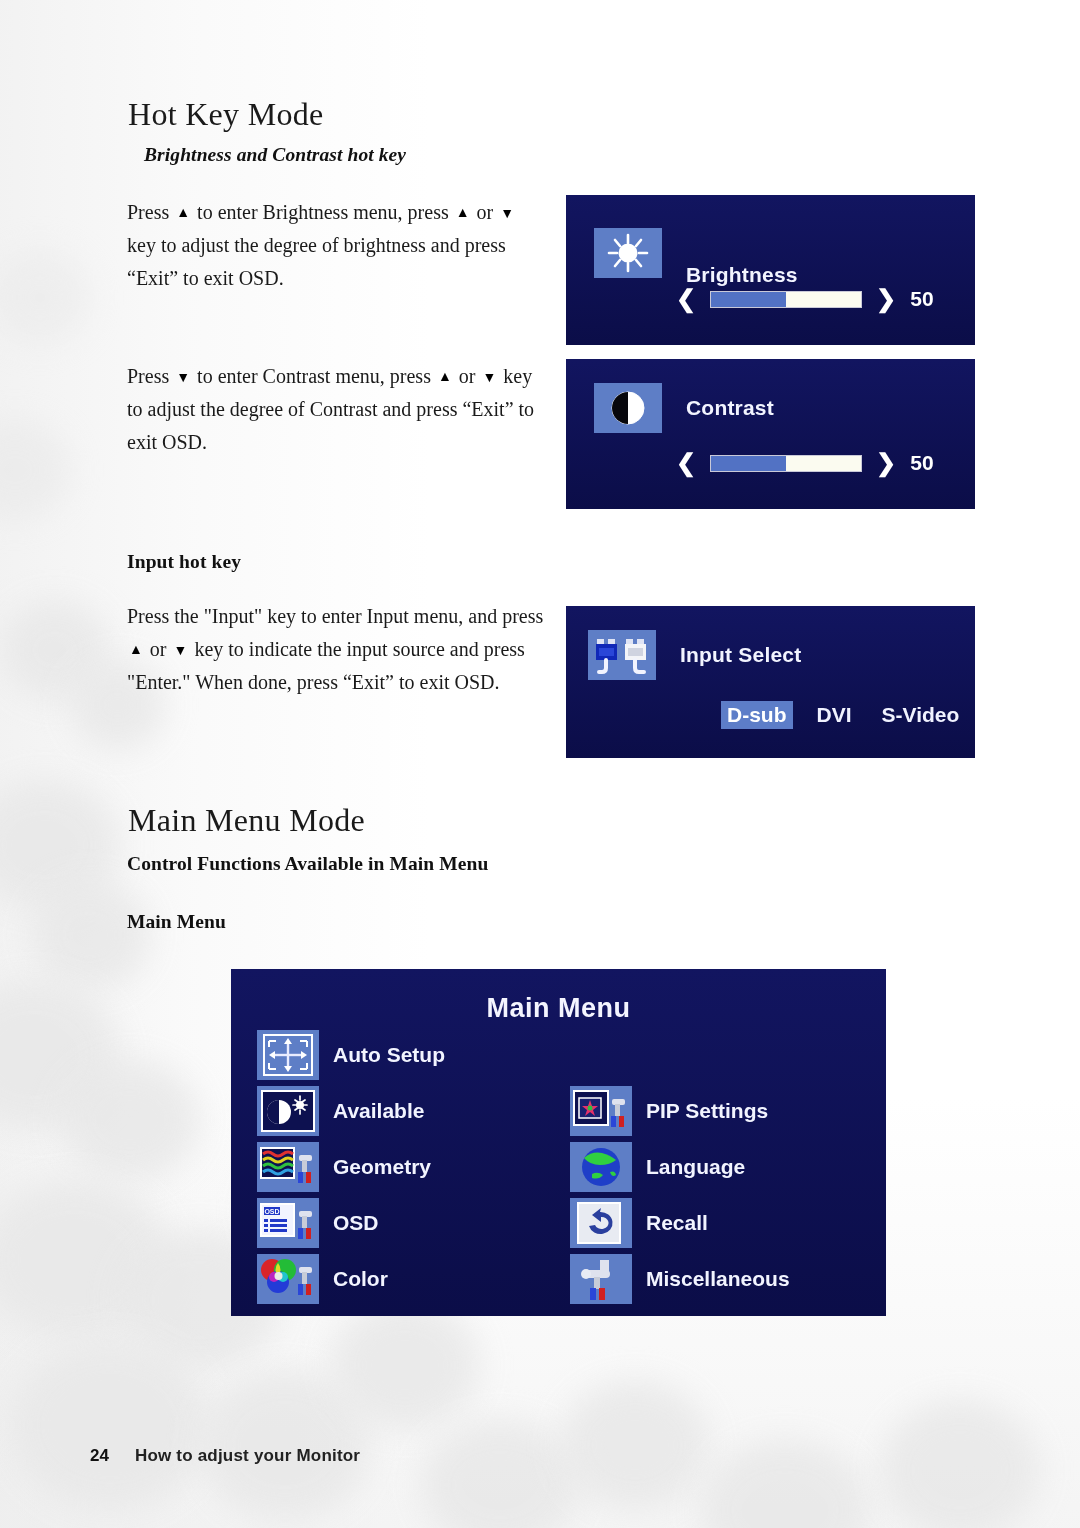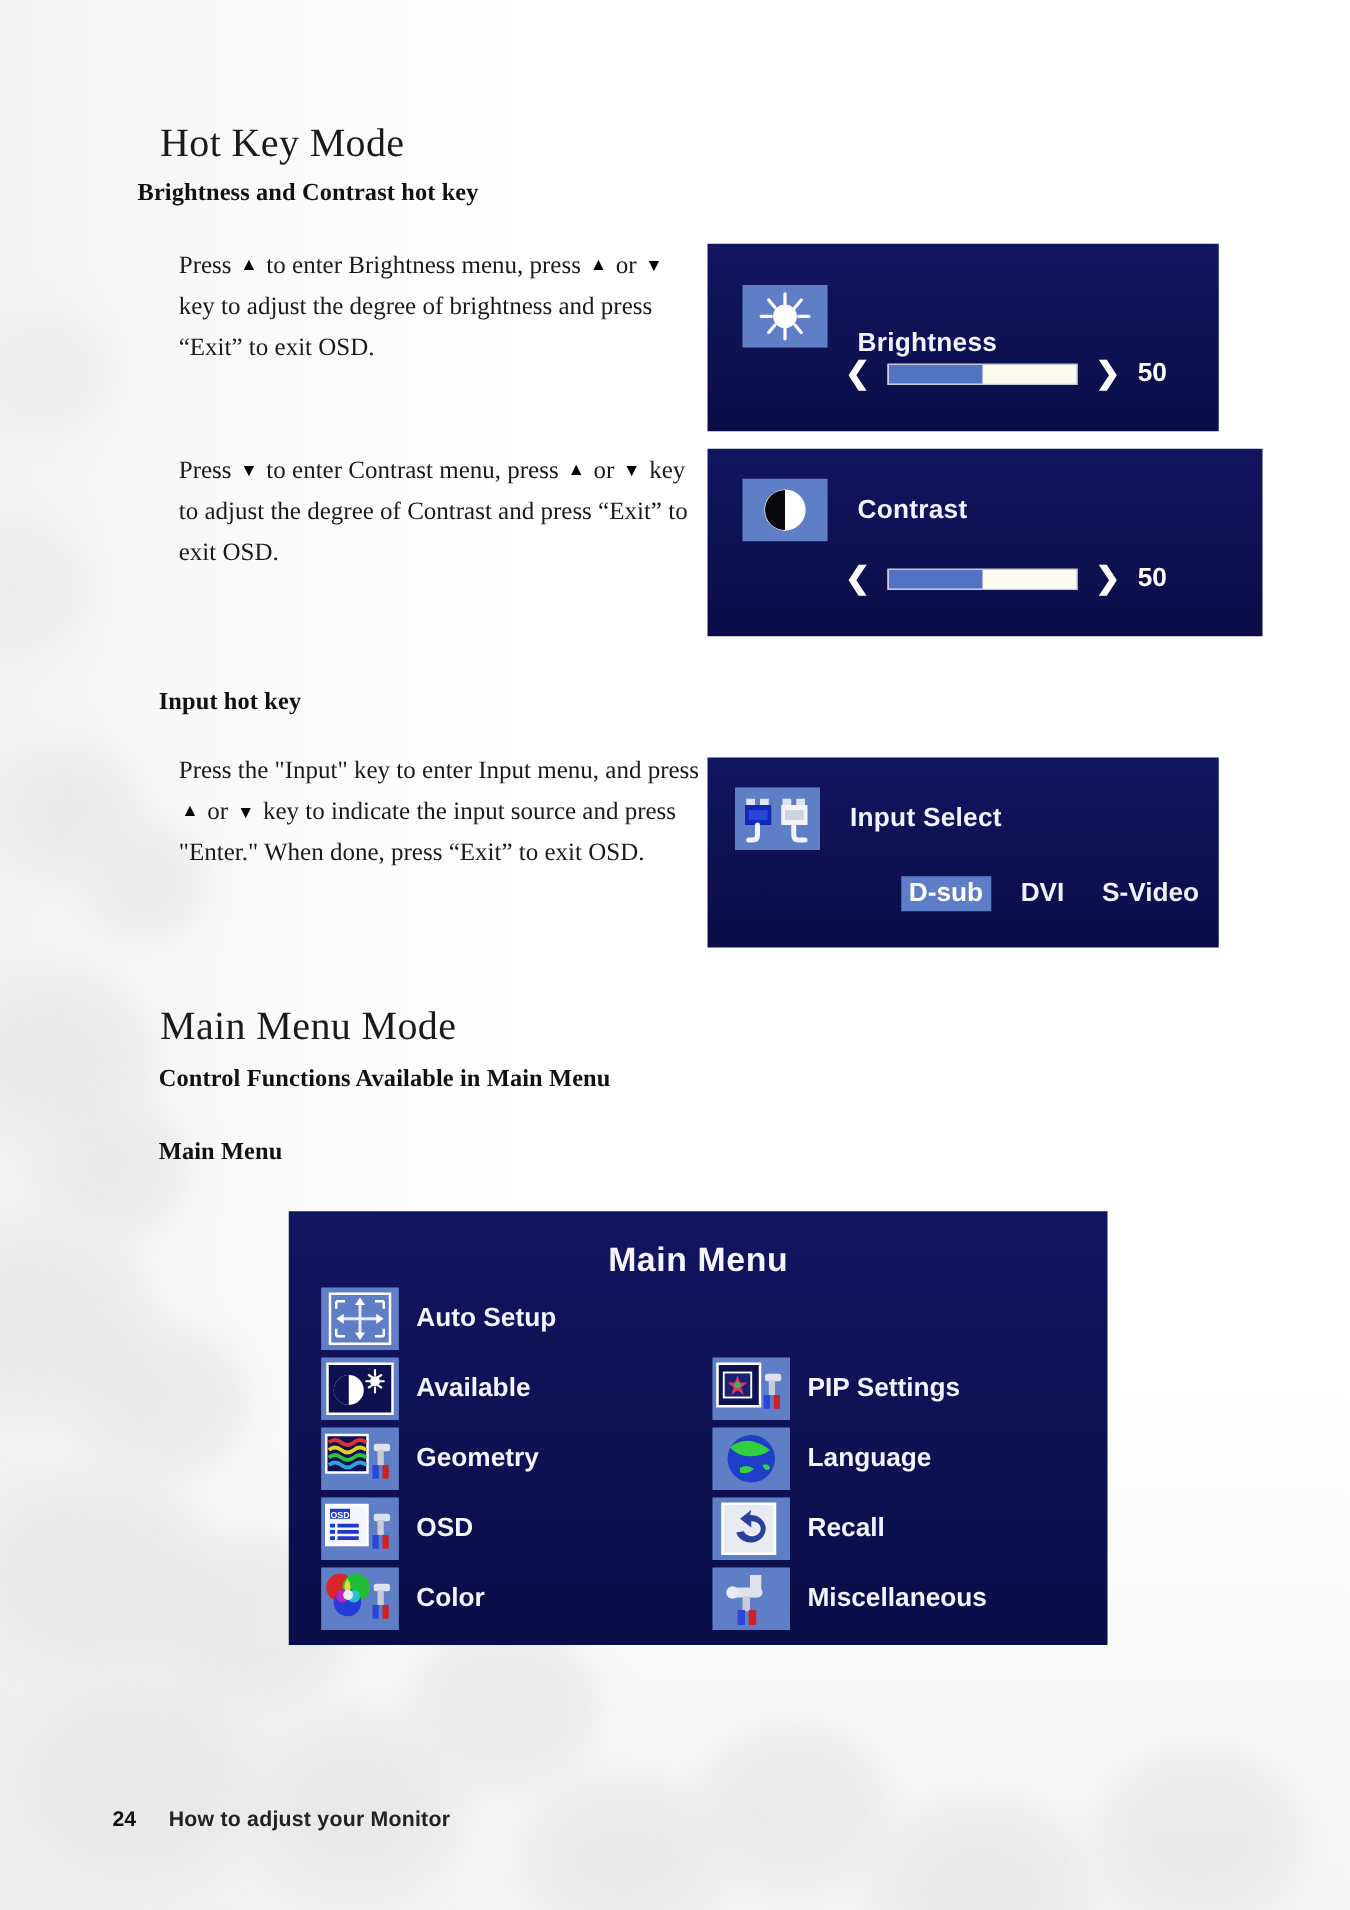--- a/index.html
+++ b/index.html
@@ -63,21 +63,20 @@
     font-size: 19.5px;
     font-weight: 700;
     color: #111;
     letter-spacing: .1px;
   }
   .body-text {
     position: absolute;
     font-size: 20px;
     line-height: 33px;
     color: #1a1a1a;
-    margin-left: 16px;
   }
   .arrow-up, .arrow-dn {
     display: inline-block;
     font-size: 14px;
     line-height: 1;
     color: #000;
     vertical-align: 2px;
     padding: 0 2px;
   }
   .arrow-dn { vertical-align: 1px; }
@@ -258,21 +257,21 @@
   <div class="blob" style="left:700px;  top:1440px; width:170px; height:140px;"></div>
   <div class="blob" style="left:880px;  top:1400px; width:160px; height:140px;"></div>
   <div class="blob" style="left:-40px;  top:420px;  width:110px; height:100px; opacity:.6;"></div>
   <div class="blob" style="left:-10px;  top:250px;  width:100px; height:95px;  opacity:.5;"></div>
 </div>
 
 <div id="page">
 
   <h1 class="h1" style="left:128px; top:96px;">Hot Key Mode</h1>
 
-  <h2 class="h2" style="left:110px; top:144px;">Brightness and Contrast hot key</h2>
+  <h2 class="h2" style="left:144px; top:144px;font-style:italic;">Brightness and Contrast hot key</h2>
 
   <p class="body-text" style="left:127px; top:196px; width:420px;">
     <span>Press</span>
     <span class="arrow-up">▲</span>
     <span>to enter Brightness menu, press</span>
     <span class="arrow-up">▲</span>
     <span>or</span>
     <span class="arrow-dn">▼</span>
     <span>key to adjust the degree of brightness and press “Exit” to exit OSD.</span>
   </p>
@@ -320,21 +319,21 @@
     <div class="slider-row" style="left:110px; top:92px;">
       <span class="chev">❮</span>
       <div class="bar-outer">
         <div class="bar-fill" style="width: 50%;"></div>
       </div>
       <span class="chev">❯</span>
       <span class="bar-val">50</span>
     </div>
   </div>
 
-  <div class="osd" style="left:566px; top:359px; width:444px; height:150px;">
+  <div class="osd" style="left:566px; top:359px; width:409px; height:150px;">
     <div class="osd-row" style="left:28px; top:24px;">
       <div class="osd-tile">
         <svg viewBox="0 0 68 50" width="68" height="50">
           <rect width="68" height="50" fill="#5e7ec6"></rect>
           <circle cx="34" cy="25" r="16" fill="#ffffff" stroke="#ffffff" stroke-width="1"></circle>
           <path d="M34 9 A16 16 0 0 0 34 41 Z" fill="#07070c"></path>
         </svg>
       </div>
       <span class="osd-label" style="margin-left:24px;">Contrast</span>
     </div>

